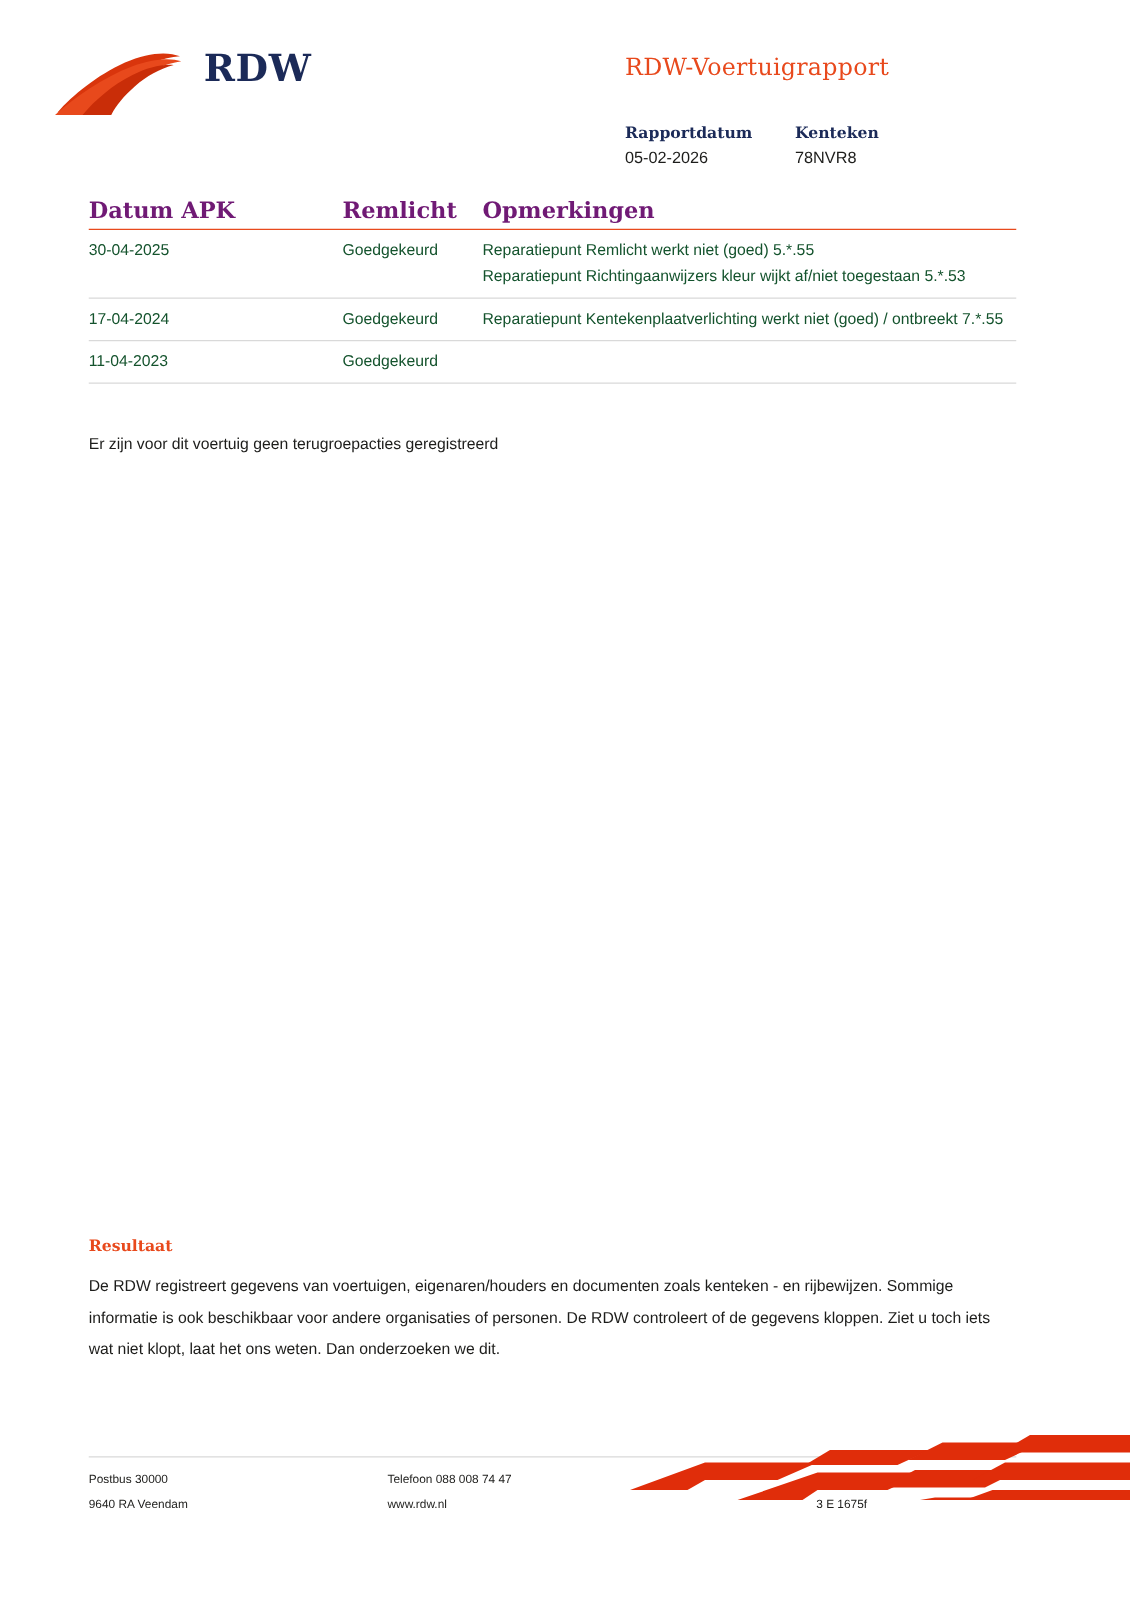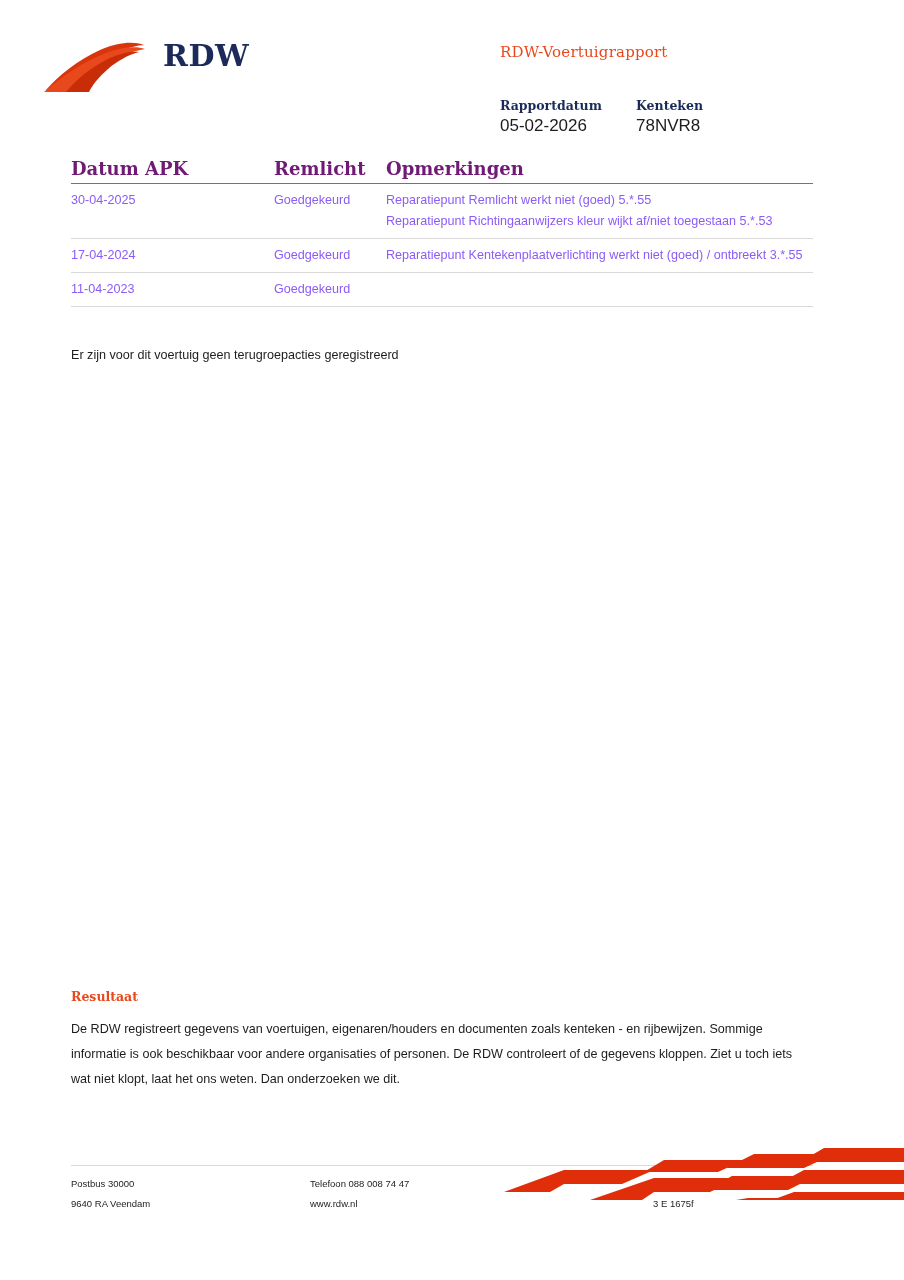--- a/index.html
+++ b/index.html
@@ -44,21 +44,21 @@
     font-size: 30px;
     font-weight: 700;
     letter-spacing: 0.5px;
     color: #1b2a58;
   }
   .doc-title {
     position: absolute;
     left: 500px;
     top: 43px;
     font-family: "DejaVu Serif", serif;
-    font-size: 15px;
+    font-size: 19px;
     color: #e8491c;
     letter-spacing: 0.2px;
   }
   .meta {
     position: absolute;
     left: 500px;
     top: 97px;
     width: 360px;
   }
   .meta-row {
@@ -68,21 +68,21 @@
     width: 136px;
   }
   .meta-label {
     font-family: "DejaVu Serif", serif;
     font-size: 12.5px;
     font-weight: 700;
     color: #1b2a58;
     line-height: 18px;
   }
   .meta-value {
-    font-size: 17px;
+    font-size: 13px;
     color: #1d1d1b;
     line-height: 21px;
   }
 
   
   .apk-table {
     position: absolute;
     left: 71px;
     top: 158px;
     width: 742px;
@@ -105,21 +105,21 @@
   .apk-row {
     display: flex;
     border-bottom: 1px solid #d9d9d9;
     padding-top: 6px;
     padding-bottom: 6px;
     align-items: flex-start;
   }
   .apk-row .td {
     font-size: 12.6px;
     line-height: 21px;
-    color: #8b5cf6;
+    color: #14532d;
   }
   .remark-line {
     display: block;
   }
 
   
   .section {
     position: absolute;
     left: 71px;
     width: 742px;
@@ -221,21 +221,21 @@
       <div class="td col-remarks">
         <span class="remark-line">Reparatiepunt Remlicht werkt niet (goed) 5.*.55</span>
         <span class="remark-line">Reparatiepunt Richtingaanwijzers kleur wijkt af/niet toegestaan 5.*.53</span>
       </div>
     </div>
 
     <div class="apk-row">
       <div class="td col-date">17-04-2024</div>
       <div class="td col-result">Goedgekeurd</div>
       <div class="td col-remarks">
-        <span class="remark-line">Reparatiepunt Kentekenplaatverlichting werkt niet (goed) / ontbreekt 3.*.55</span>
+        <span class="remark-line">Reparatiepunt Kentekenplaatverlichting werkt niet (goed) / ontbreekt 7.*.55</span>
       </div>
     </div>
 
     <div class="apk-row">
       <div class="td col-date">11-04-2023</div>
       <div class="td col-result">Goedgekeurd</div>
       <div class="td col-remarks"></div>
     </div>
   </div>
 

